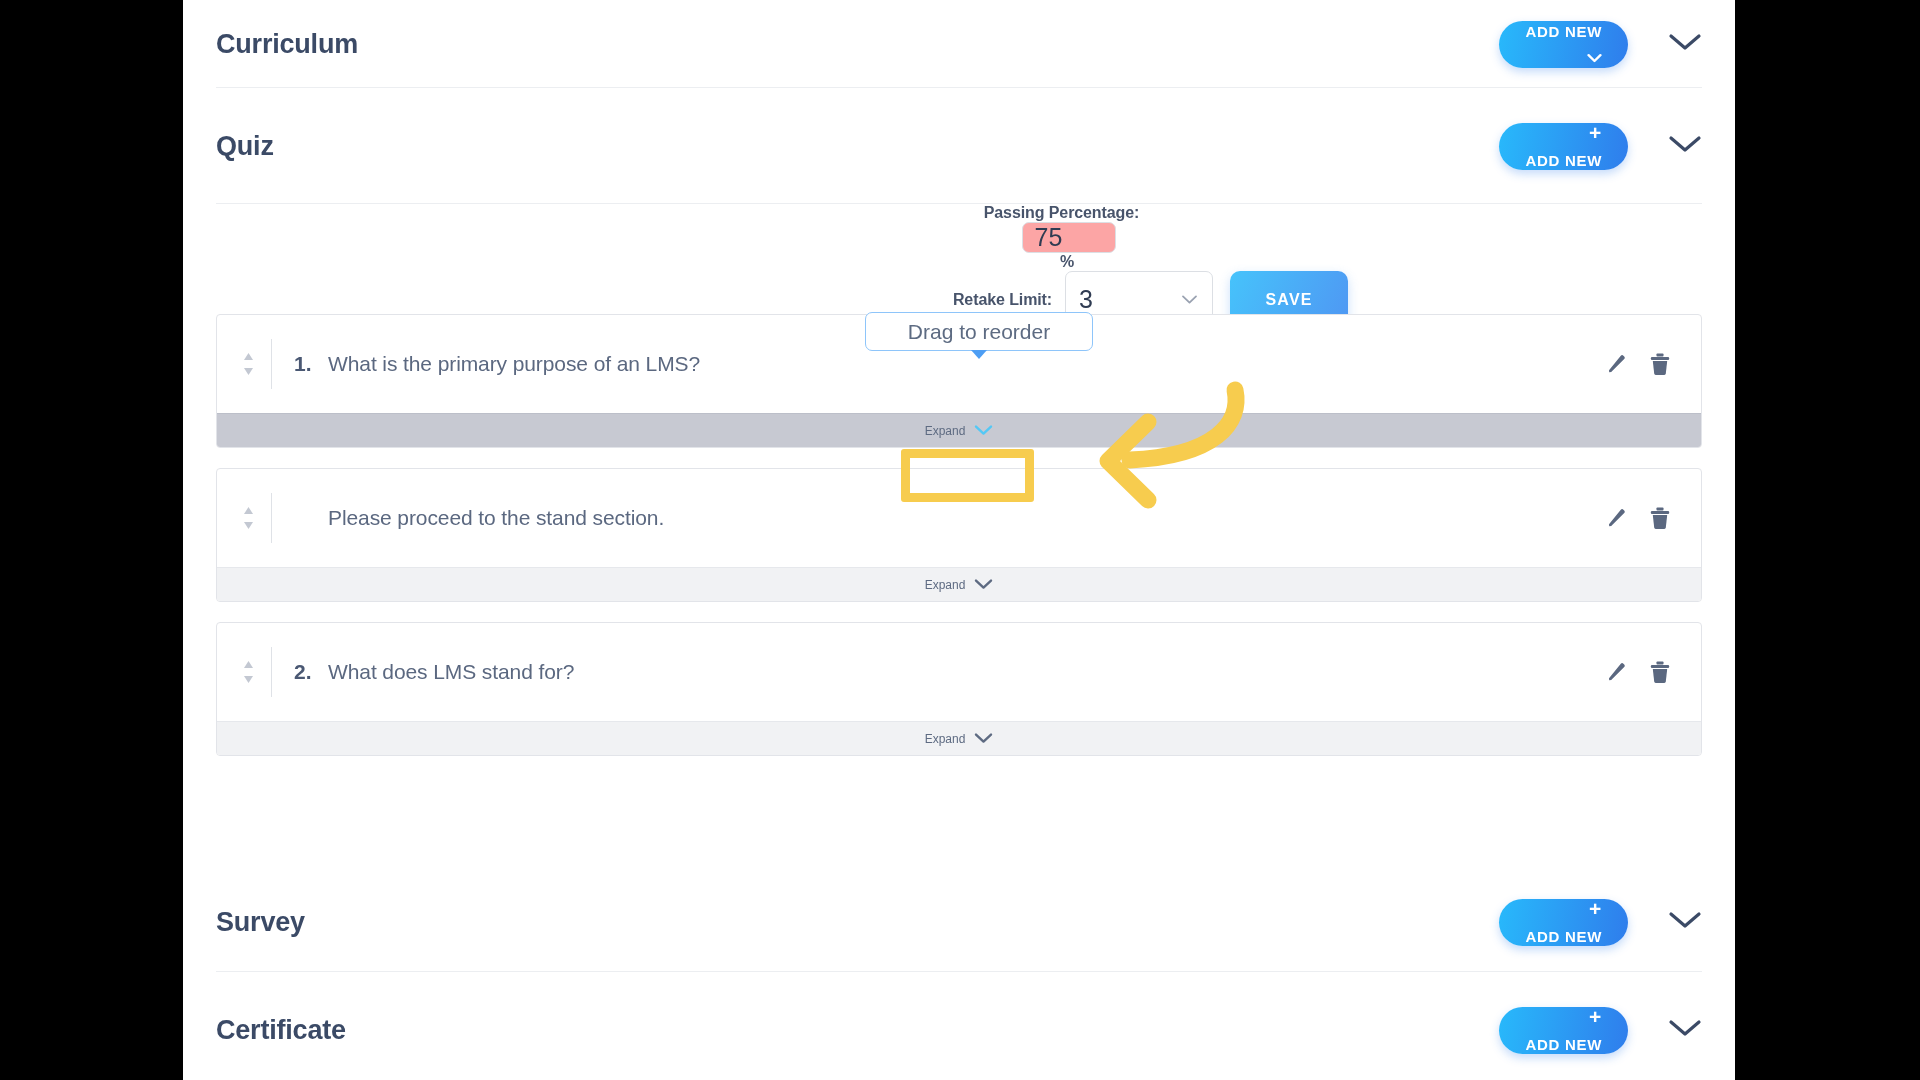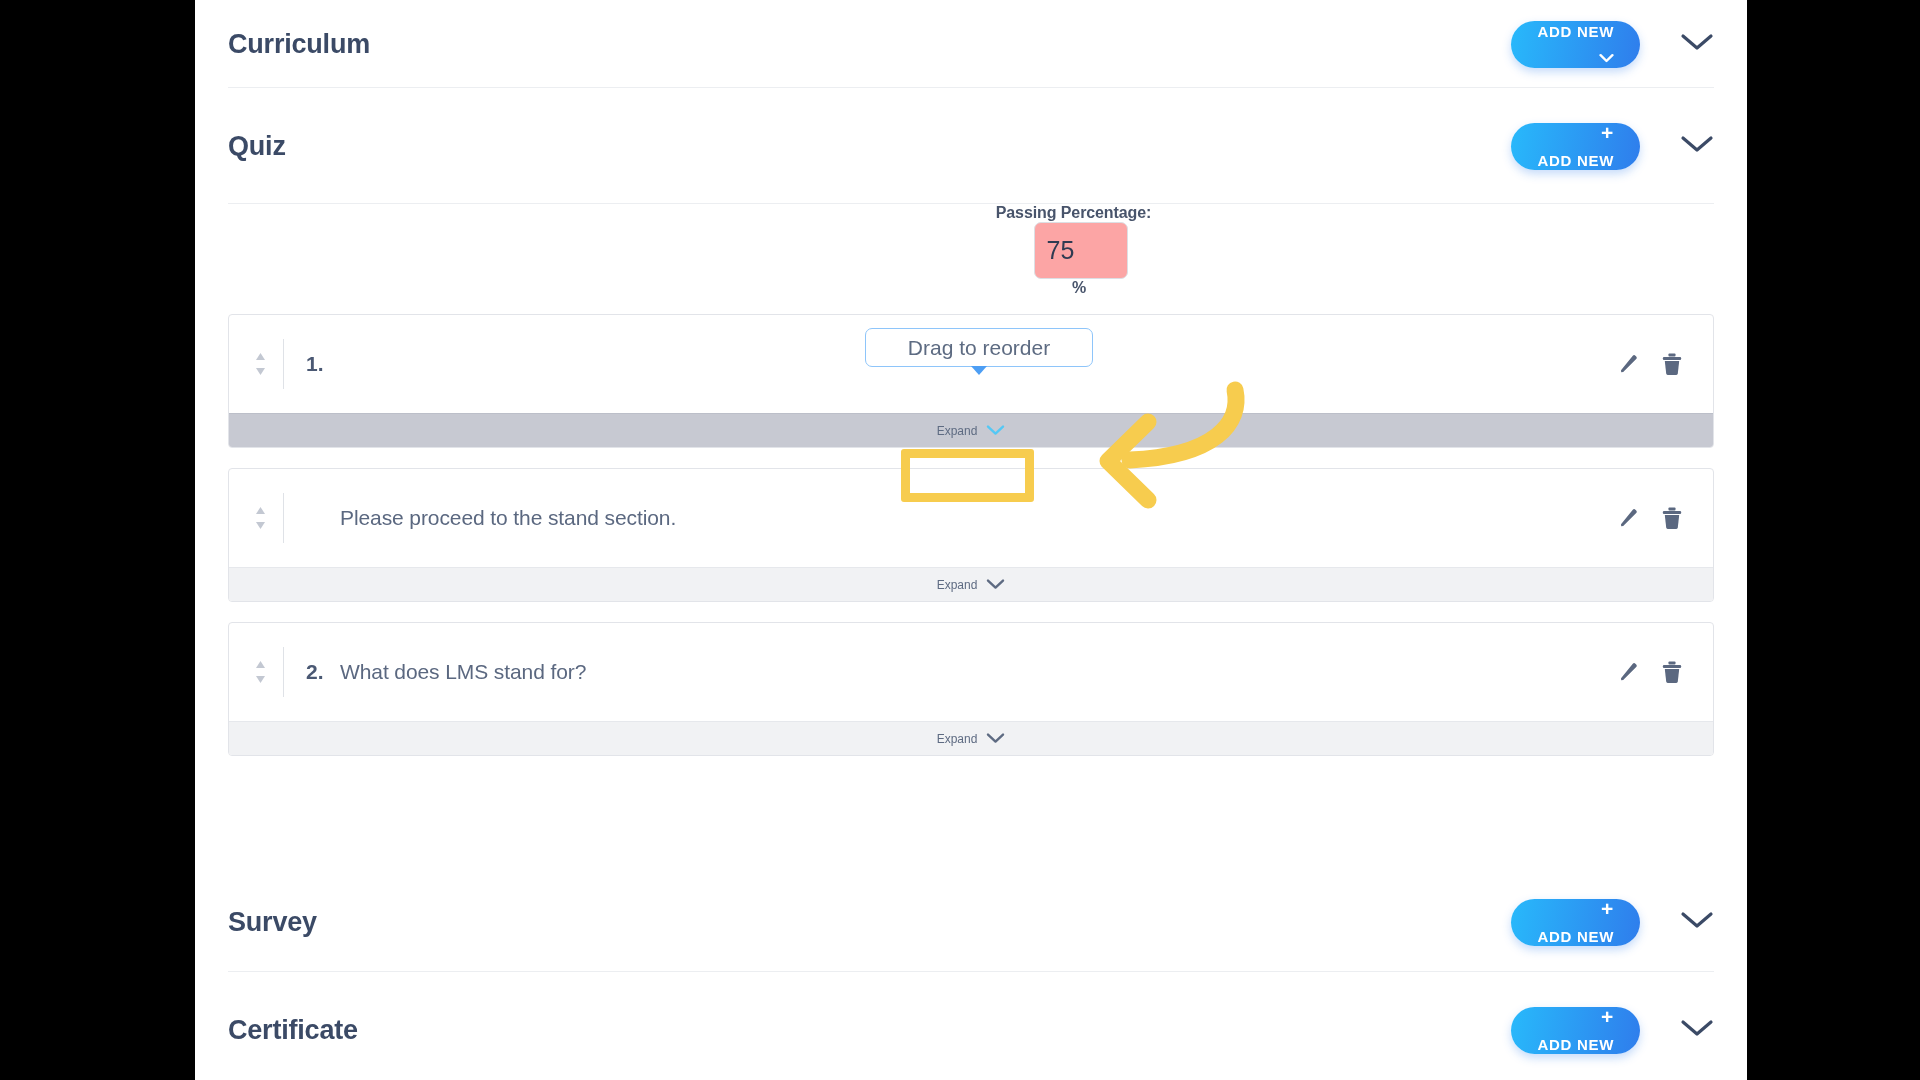--- a/index.html
+++ b/index.html
@@ -10,21 +10,21 @@
     overflow: hidden;
   }
   #stage {
     position: relative;
     width: 1920px; height: 1080px;
     background: #000000;
   }
   
   #page {
     position: absolute;
-    left: 195px; top: 0;
+    left: 183px; top: 0;
     width: 1552px; height: 1080px;
     background: #ffffff;
   }
   .black-bar { position: absolute; top: 0; height: 1080px; background: #000000; }
   #bar-left  { left: 0;      width: 183px; }
   #bar-right { left: 1735px; width: 185px; }
 
   
   .section {
     position: relative;
@@ -139,21 +139,21 @@
     box-shadow: 0 4px 11px rgba(79,151,243,0.30);
     color: #fff;
     font-family: "Liberation Sans", sans-serif;
     font-size: 16px; font-weight: bold; letter-spacing: 1.2px;
     cursor: pointer;
   }
 
   
   #tooltip {
     position: absolute;
-    left: 865px; top: 328px;
+    left: 865px; top: 312px;
     width: 228px; height: 39px;
     border: 1px solid #8ec5fa;
     border-radius: 7px;
     background: #ffffff;
     display: flex; align-items: center; justify-content: center;
     font-size: 21px;
     color: #5d6b82;
     z-index: 6;
   }
   #tooltip:after {
@@ -297,34 +297,47 @@
       <div class="divider" style="bottom:0;"></div>
     </div>
 
     <div id="quiz-body">
 
       <div class="settings-row">
         <span class="field-label">Passing Percentage:</span>
         <input class="pct-input" type="text" value="75" style="">
         <span class="pct-sign">%</span>
 
+        <div class="retake-wrap">
+          <span class="field-label">Retake Limit:</span>
+          <div class="retake-select">
+            <span class="val">3</span>
+            <span class="caret">
+              <svg width="17" height="11" viewBox="0 0 17 11">
+                  <path d="M2 2.4 L8.5 8.6 L15 2.4" fill="none" stroke="#9aa2b1" stroke-width="1.8" stroke-linecap="round" stroke-linejoin="round"></path>
+                </svg>
+            </span>
+          </div>
+          <button class="btn-save">SAVE</button>
+        </div>
       </div>
 
       <div id="q-list">
 
         <div class="q-card">
           <div class="q-main">
             <span class="drag-handle">
               <svg width="15" height="26" viewBox="0 0 15 26">
                 <path d="M7.5 2 L12 9 L3 9 Z" fill="#c3c8d2"></path>
                 <path d="M7.5 24 L12 17 L3 17 Z" fill="#c3c8d2"></path>
               </svg>
             </span>
             <span class="vline"></span>
             <span class="q-num">1.</span>
+            <span class="q-text">What is the primary purpose of an LMS?</span>
             <span class="q-actions">
               <span class="icon-btn">
                 <svg width="24" height="24" viewBox="0 0 24 24">
                     <path d="M4 18.3 L4.2 20.3 L6.2 20.1 L19.2 7.1 C20 6.3 20 5.3 19.2 4.5 L18.4 3.7 C17.6 2.9 16.6 2.9 15.8 3.7 Z" fill="#5b6880"></path>
                   </svg>
               </span>
               <span class="icon-btn">
                 <svg width="22" height="24" viewBox="0 0 22 24">
                   <rect x="7.5" y="1.5" width="7" height="3" rx="0.8" fill="#5b6880"></rect>
                   <rect x="1.8" y="5" width="18.4" height="3" rx="1.2" fill="#5b6880"></rect>

